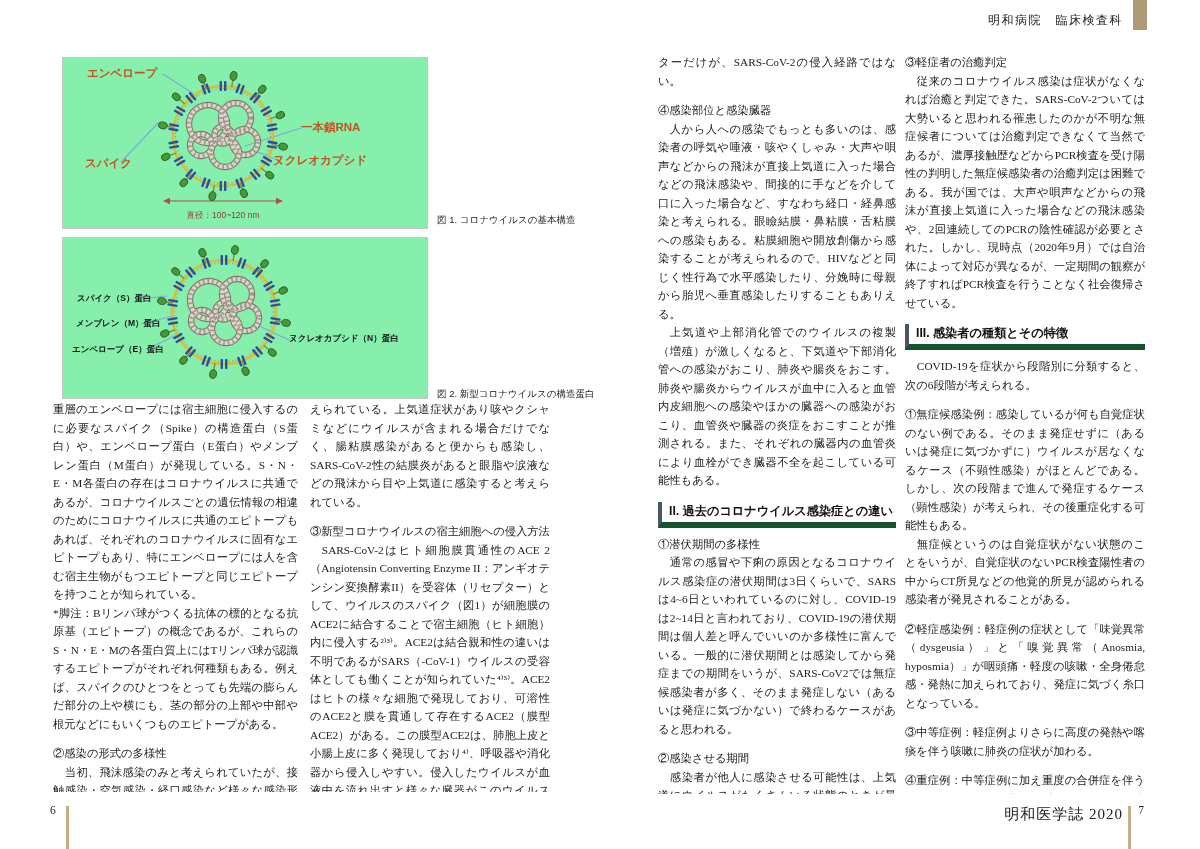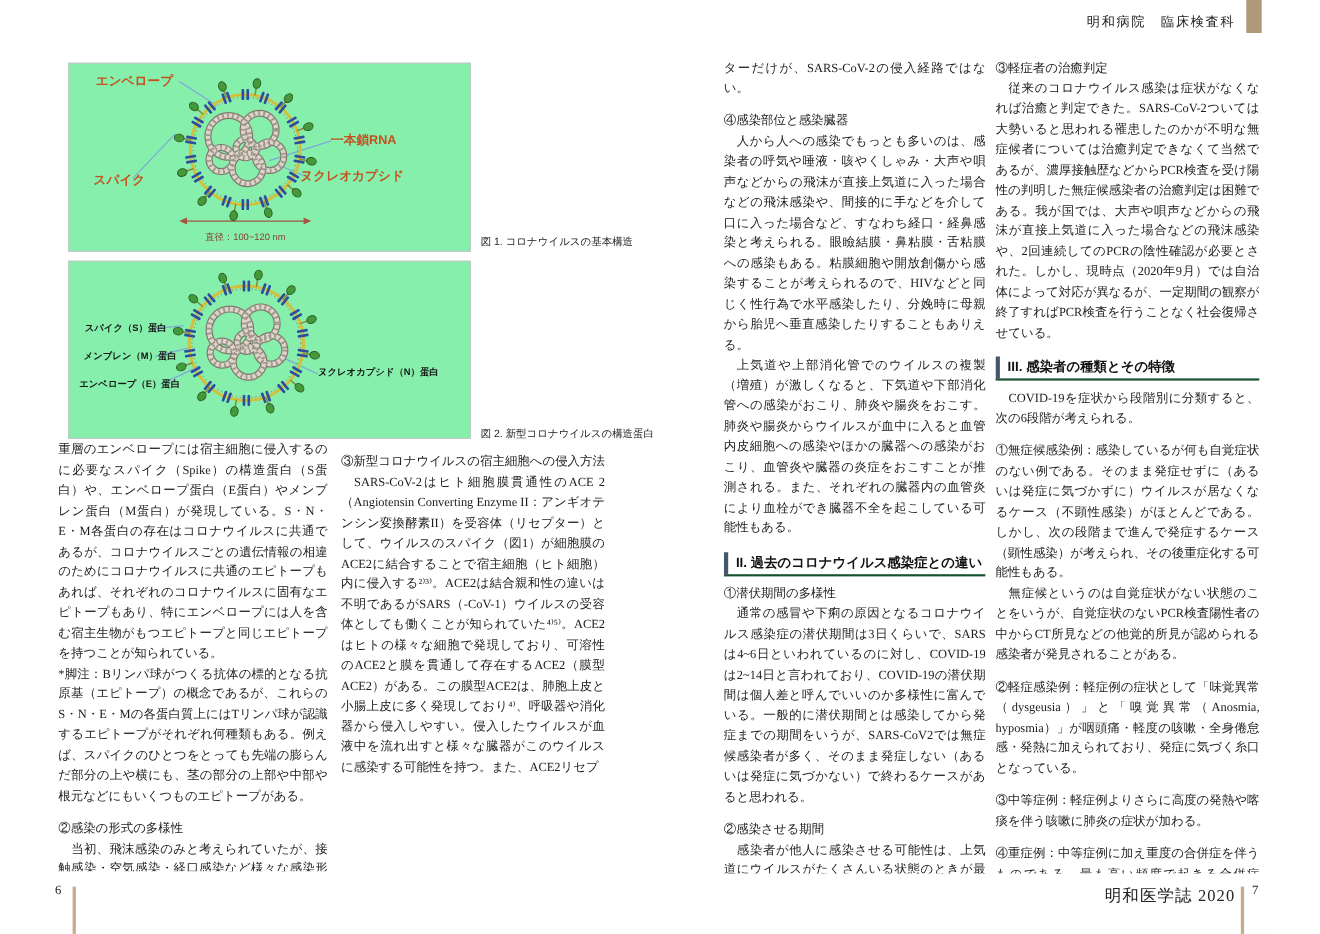--- a/index.html
+++ b/index.html
@@ -37,21 +37,21 @@
   #colB{left:310px;top:400px;width:240px;height:392px;}
   #colC{left:658px;top:53px;width:238px;height:741px;}
   #colD{left:905px;top:53px;width:240px;height:741px;}
   .col p{margin:0;padding:0;}
   .col p.indent{text-indent:1.05em;}
   .col p.gap{height:11px;}
   .col h3.head{
     font-family:"Liberation Sans","DejaVu Sans",sans-serif;
     font-size:12.2px;line-height:1.35;font-weight:bold;color:#111;
     margin:12px 0 7px 0;padding:1px 0 3px 7px;
-    border-left:4px solid #46566b;border-bottom:2px solid #14532d;
+    border-left:4px solid #46566b;border-bottom:6px solid #14532d;
   }
 </style>
 </head>
 <body>
 
 <div class="spread">
 
   <div class="header-right">明和病院　臨床検査科</div>
   <div class="header-bar"></div>
 
@@ -372,20 +372,21 @@
   <div class="figcaption" id="cap2">図 2. 新型コロナウイルスの構造蛋白</div>
 
   <div class="col" id="colA">
       <p class="flow">重層のエンベロープには宿主細胞に侵入するのに必要なスパイク（Spike）の構造蛋白（S蛋白）や、エンベロープ蛋白（E蛋白）やメンブレン蛋白（M蛋白）が発現している。S・N・E・M各蛋白の存在はコロナウイルスに共通であるが、コロナウイルスごとの遺伝情報の相違のためにコロナウイルスに共通のエピトープもあれば、それぞれのコロナウイルスに固有なエピトープもあり、特にエンベロープには人を含む宿主生物がもつエピトープと同じエピトープを持つことが知られている。</p>
       <p class="flow">*脚注：Bリンパ球がつくる抗体の標的となる抗原基（エピトープ）の概念であるが、これらのS・N・E・Mの各蛋白質上にはTリンパ球が認識するエピトープがそれぞれ何種類もある。例えば、スパイクのひとつをとっても先端の膨らんだ部分の上や横にも、茎の部分の上部や中部や根元などにもいくつものエピトープがある。</p>
       <p class="gap"></p>
       <p class="flow">②感染の形式の多様性</p>
       <p class="indent">当初、飛沫感染のみと考えられていたが、接触感染・空気感染・経口感染など様々な感染形式が考</p>
     </div>
   <div class="col" id="colB">
+      <p class="flow">えられている。上気道症状があり咳やクシャミなどにウイルスが含まれる場合だけでなく、腸粘膜感染があると便からも感染し、SARS-CoV-2性の結膜炎があると眼脂や涙液などの飛沫から目や上気道に感染すると考えられている。</p>
       <p class="gap"></p>
       <p class="flow">③新型コロナウイルスの宿主細胞への侵入方法</p>
       <p class="indent">SARS-CoV-2はヒト細胞膜貫通性のACE 2（Angiotensin Converting Enzyme II：アンギオテンシン変換酵素II）を受容体（リセプター）として、ウイルスのスパイク（図1）が細胞膜のACE2に結合することで宿主細胞（ヒト細胞）内に侵入する²⁾³⁾。ACE2は結合親和性の違いは不明であるがSARS（-CoV-1）ウイルスの受容体としても働くことが知られていた⁴⁾⁵⁾。ACE2はヒトの様々な細胞で発現しており、可溶性のACE2と膜を貫通して存在するACE2（膜型ACE2）がある。この膜型ACE2は、肺胞上皮と小腸上皮に多く発現しており⁴⁾、呼吸器や消化器から侵入しやすい。侵入したウイルスが血液中を流れ出すと様々な臓器がこのウイルスに感染する可能性を持つ。また、ACE2リセプ</p>
     </div>
   <div class="col" id="colC">
       <p class="flow">ターだけが、SARS-CoV-2の侵入経路ではない。</p>
       <p class="gap"></p>
       <p class="flow">④感染部位と感染臓器</p>
       <p class="indent">人から人への感染でもっとも多いのは、感染者の呼気や唾液・咳やくしゃみ・大声や唄声などからの飛沫が直接上気道に入った場合などの飛沫感染や、間接的に手などを介して口に入った場合など、すなわち経口・経鼻感染と考えられる。眼瞼結膜・鼻粘膜・舌粘膜への感染もある。粘膜細胞や開放創傷から感染することが考えられるので、HIVなどと同じく性行為で水平感染したり、分娩時に母親から胎児へ垂直感染したりすることもありえる。</p>
       <p class="indent">上気道や上部消化管でのウイルスの複製（増殖）が激しくなると、下気道や下部消化管への感染がおこり、肺炎や腸炎をおこす。肺炎や腸炎からウイルスが血中に入ると血管内皮細胞への感染やほかの臓器への感染がおこり、血管炎や臓器の炎症をおこすことが推測される。また、それぞれの臓器内の血管炎により血栓ができ臓器不全を起こしている可能性もある。</p>

